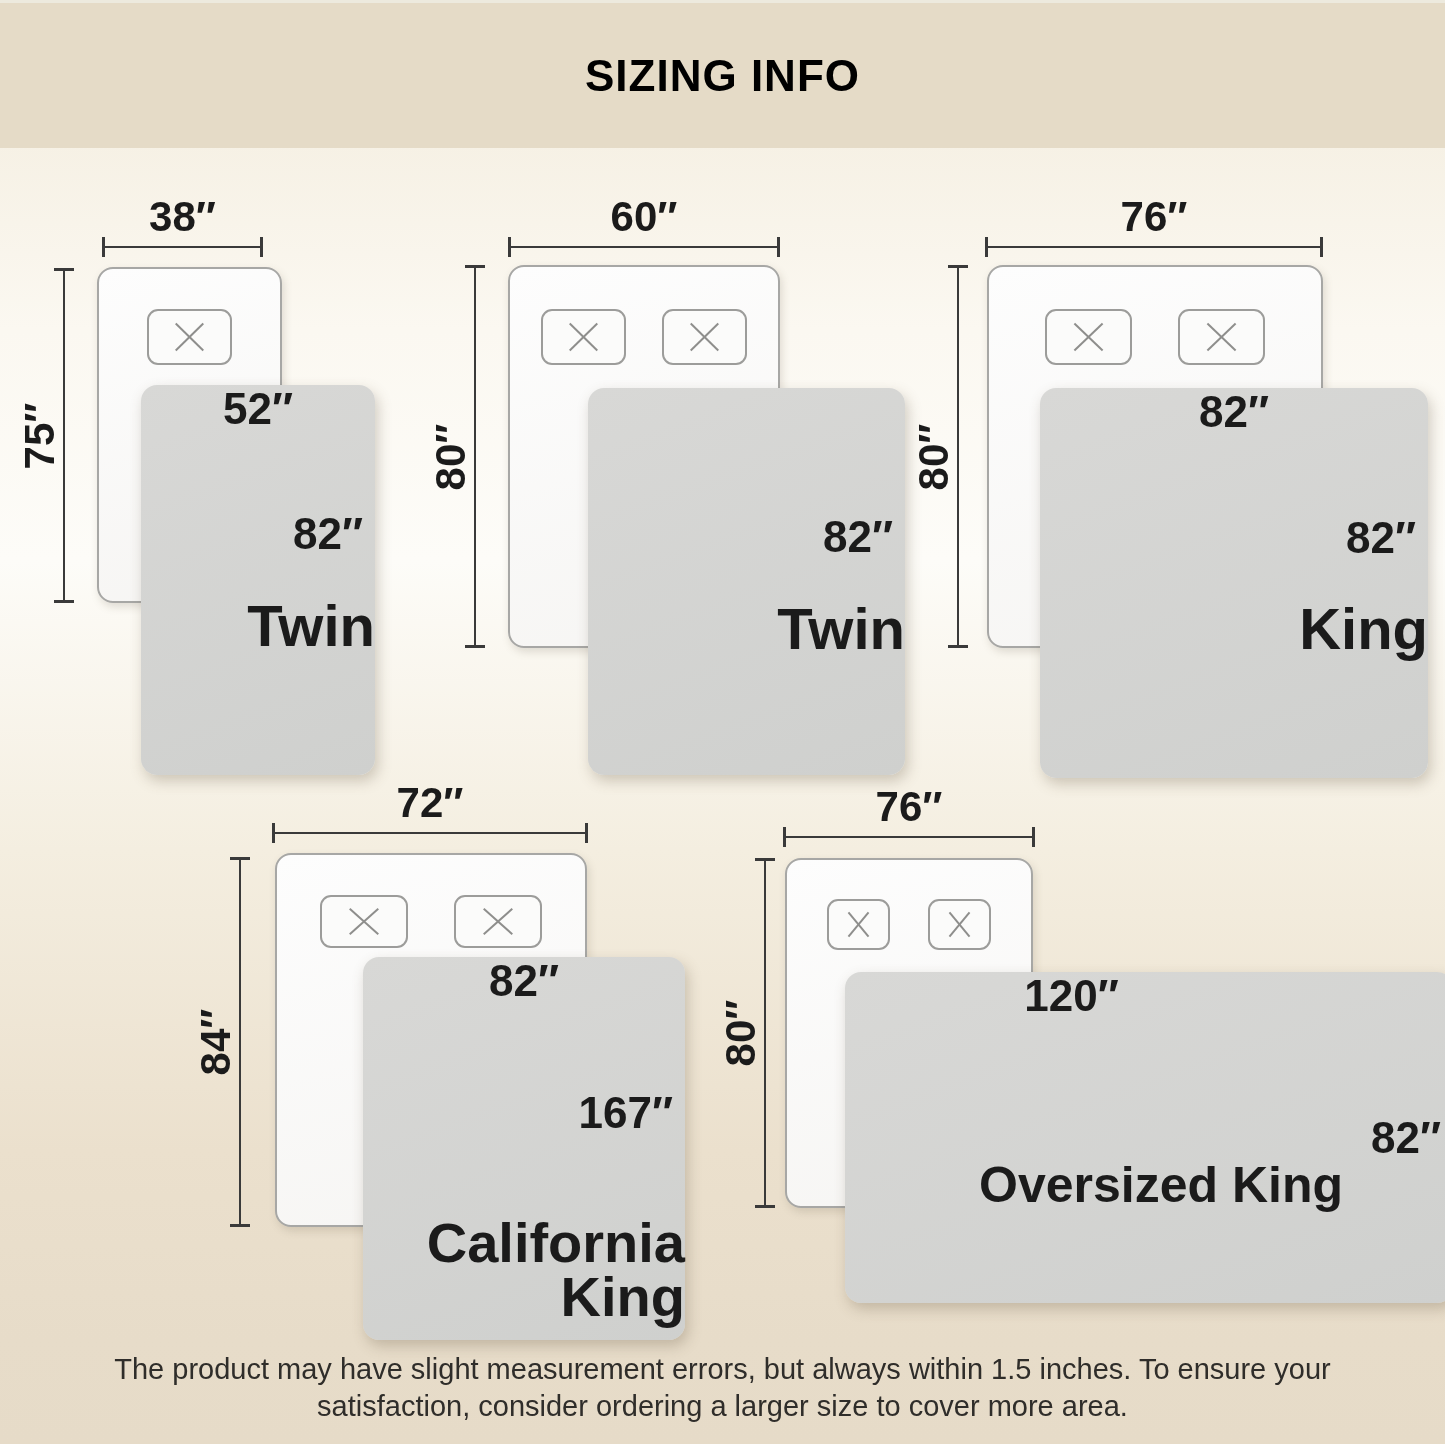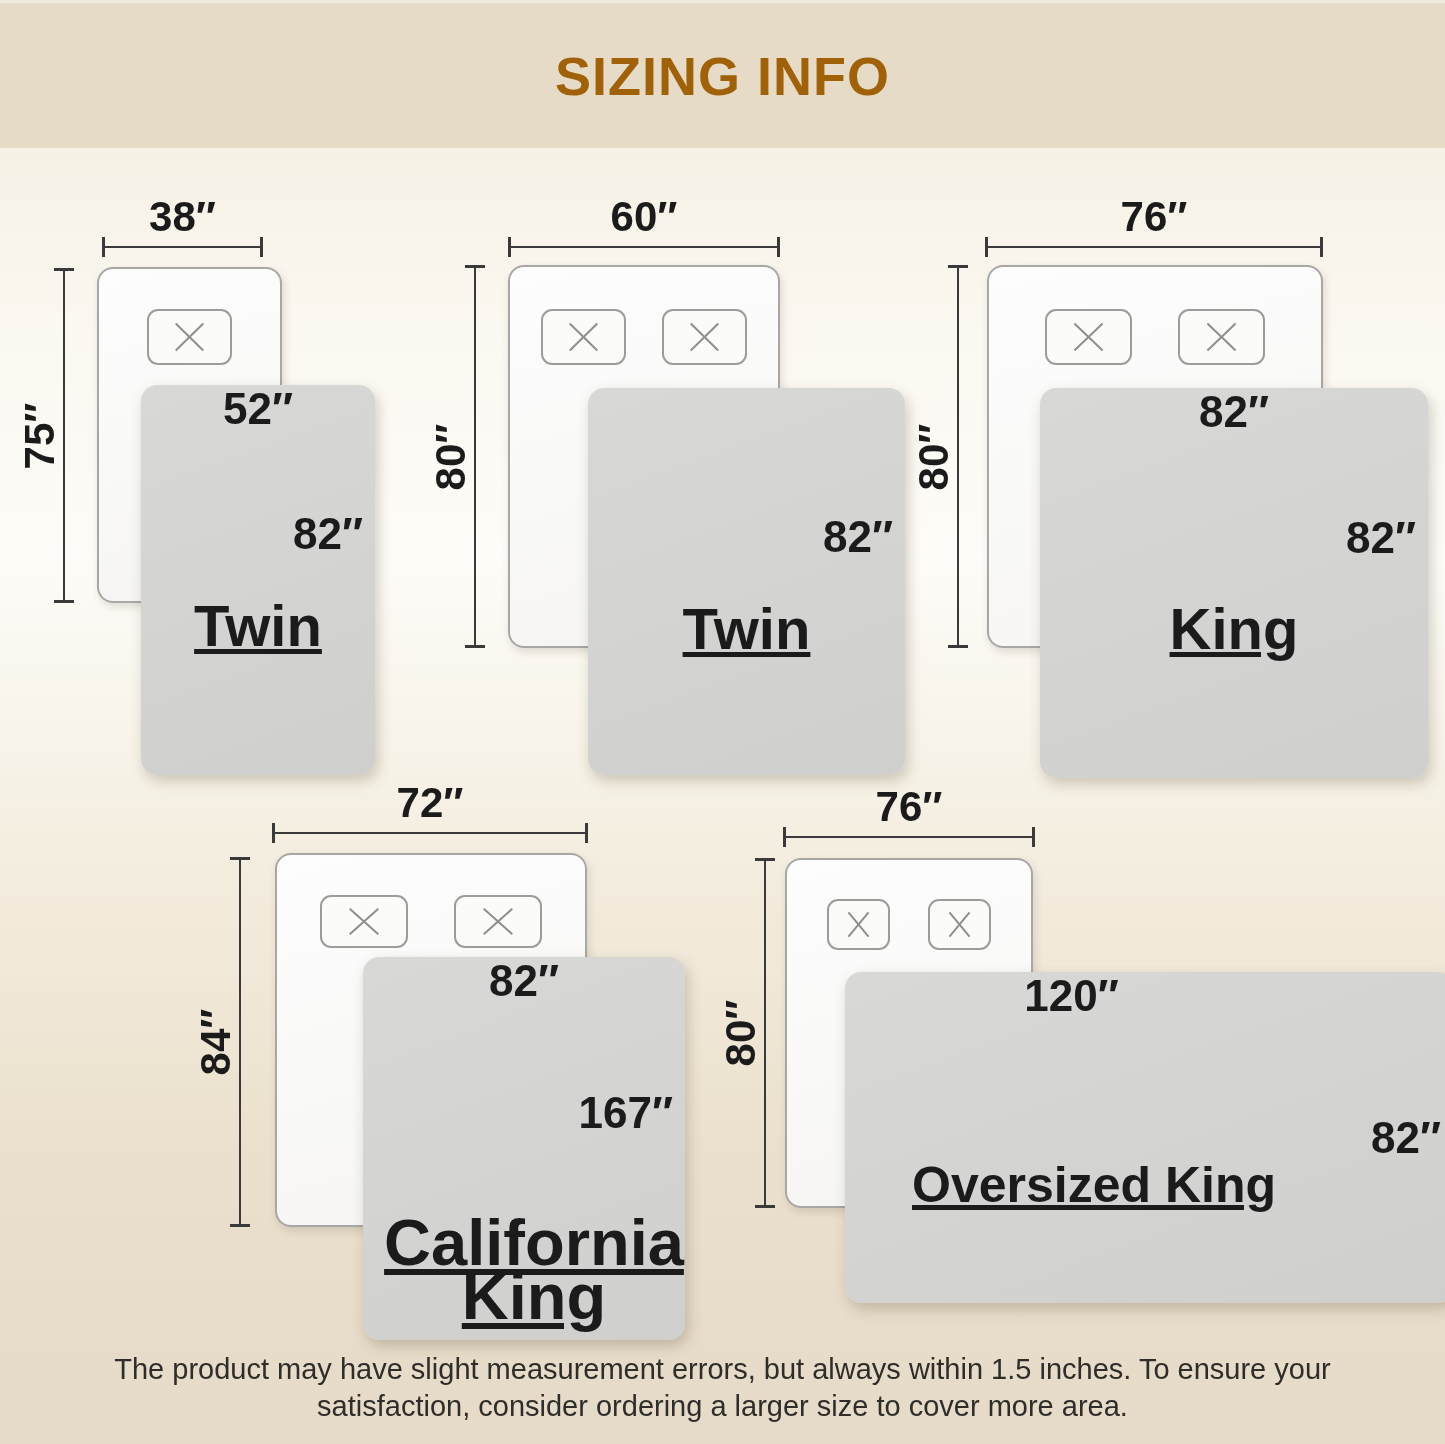--- a/index.html
+++ b/index.html
@@ -10,21 +10,21 @@
       #f6f1e5 145px,#fbf8f1 330px,#fdfcf8 560px,
       #f4eee0 850px,#ebe0cd 1150px,#e7dcc9 1340px,#e6dbc8 100%);
   }
   
   .banner{
     position:absolute;left:0;top:0;right:0;height:145px;
     background:#e5dbc7;border-top:3px solid #edeade;
     display:flex;align-items:center;justify-content:center;
   }
   .banner h1{
-    margin:0;font-size:54px;font-weight:bold;color:#a16207;letter-spacing:1px;
+    margin:0;font-size:44px;font-weight:bold;color:#000000;letter-spacing:1px;
   }
   
   .hdim{position:absolute;height:20px;z-index:1;}
   .hdim .line{position:absolute;left:0;right:0;top:9px;height:2px;background:#3a3a3a;}
   .hdim .tick-l,.hdim .tick-r{position:absolute;top:0;width:3px;height:20px;background:#3a3a3a;}
   .hdim .tick-l{left:0;} .hdim .tick-r{right:0;}
   .hdim .dim-label{
     position:absolute;left:50%;bottom:16px;transform:translateX(-50%);
     font-size:42px;font-weight:bold;color:#1b1b1b;white-space:nowrap;
   }
@@ -59,22 +59,22 @@
     color:#1b1b1b;font-weight:bold;padding-left:13px;
   }
   .blanket .w-label{
     position:absolute;top:2px;left:0;width:100%;box-sizing:border-box;
     text-align:center;font-size:44px;line-height:44px;
   }
   .blanket .l-label{
     position:absolute;right:12px;font-size:44px;line-height:44px;white-space:nowrap;
   }
   .blanket .name{
-    position:absolute;left:0;right:0;text-align:center;
-    font-size:58px;line-height:60px;text-decoration:underline;
+    position:absolute;left:0;right:0;text-align:right;
+    font-size:58px;line-height:60px;
   }
   
   
   #d-twin .hdim{left:102px;top:237px;width:161px;}
   #d-twin .vdim{left:54px;top:268px;height:335px;}
   #d-twin .bed{left:97px;top:267px;width:185px;height:336px;padding-top:40px;}
   #d-twin .pillow{width:85px;height:56px;}
   #d-twin .blanket{left:141px;top:385px;width:234px;height:390px;}
   #d-twin .l-label{top:127px;}
   #d-twin .name{top:211px;}
@@ -94,21 +94,21 @@
   #d-king .blanket{left:1040px;top:388px;width:388px;height:390px;}
   #d-king .l-label{top:128px;}
   #d-king .name{top:211px;}
   
   #d-calking .hdim{left:272px;top:823px;width:316px;}
   #d-calking .vdim{left:230px;top:857px;height:370px;}
   #d-calking .bed{left:275px;top:853px;width:312px;height:374px;padding-top:40px;gap:46px;}
   #d-calking .pillow{width:88px;height:53px;}
   #d-calking .blanket{left:363px;top:957px;width:322px;height:383px;}
   #d-calking .l-label{top:134px;}
-  #d-calking .name{top:259px;font-size:65px;line-height:54px;margin-left:20px;}
+  #d-calking .name{top:259px;font-size:56px;line-height:54px;margin-left:20px;}
   
   #d-ovking .hdim{left:783px;top:827px;width:252px;}
   #d-ovking .vdim{left:755px;top:858px;height:350px;}
   #d-ovking .bed{left:785px;top:858px;width:248px;height:350px;padding-top:39px;gap:38px;}
   #d-ovking .pillow{width:63px;height:51px;}
   #d-ovking .blanket{left:845px;top:972px;width:608px;height:331px;}
   #d-ovking .w-label{padding-right:155px;}
   #d-ovking .l-label{top:144px;}
   #d-ovking .name{top:185px;right:110px;font-size:50px;line-height:57px;}
   

